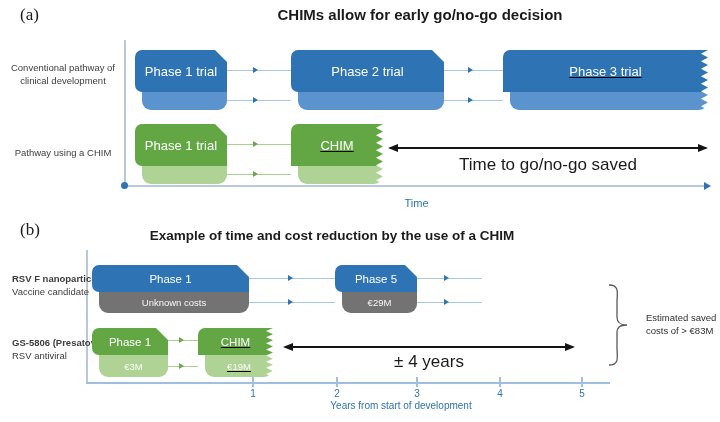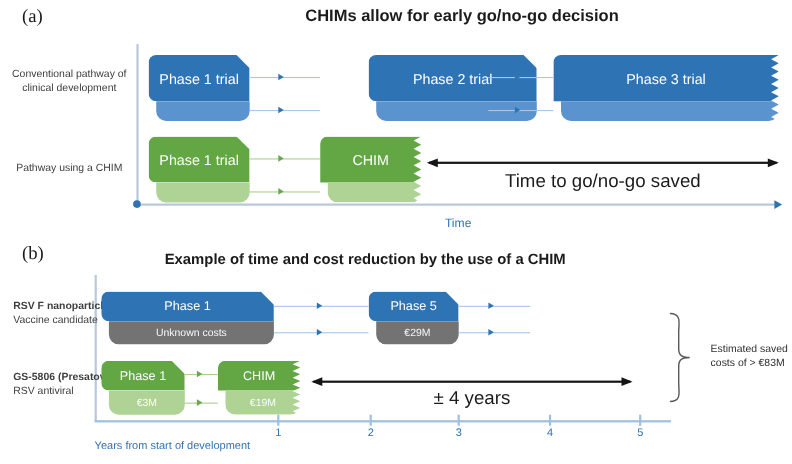--- a/index.html
+++ b/index.html
@@ -27,21 +27,21 @@
   .blue .dark{background:#2e74b5;}
   .blue .band{background:#5b93ce;}
   .blueb .dark{background:#2e74b5;}
   .blueb .band{background:#737373;}
   .green .dark{background:#62a744;}
   .green .band{background:#aed394;}
   .box.zig{clip-path:polygon(0 0, 100% 0, calc(100% - 7px) 6.25%, 100% 12.5%,
     calc(100% - 7px) 18.75%, 100% 25%, calc(100% - 7px) 31.25%, 100% 37.5%,
     calc(100% - 7px) 43.75%, 100% 50%, calc(100% - 7px) 56.25%, 100% 62.5%,
     calc(100% - 7px) 68.75%, 100% 75%, calc(100% - 7px) 81.25%, 100% 87.5%,
-    calc(100% - 7px) 93.75%, 100% 100%, 0 100%);}
+    calc(100% - 7px) 93.75%, 100% 100%, 0 100%);text-decoration:underline;}
   .lbl-a{font-size:13px;}
   .lbl-b{font-size:11.5px;}
   
   .conn{height:1px;background:#a9c7e7;}
   .conn.g{background:#a9d08e;}
   .tri{width:0;height:0;border-top:3px solid transparent;border-bottom:3px solid transparent;}
   .tri.blue-tri{border-left:5px solid #2e74b5;}
   .tri.green-tri{border-left:5px solid #6aa84f;}
   
   .blk{height:2px;background:#151515;}
@@ -73,21 +73,21 @@
     <div>clinical development</div>
   </div>
 
   <div class="abs axis-text" style="left:124px;top:197px;width:585px;text-align:center;font-size:11px;">Time</div>
   <div class="abs side-label" style="left:6px;top:147px;width:114px;">Pathway using a CHIM</div>
 
   <div class="abs box blue" style="left:135px;top:50px;width:92px;">
     <div class="dark lbl-a" style="height:42px;">Phase 1 trial</div>
     <div class="band" style="height:18px;"></div>
   </div>
-  <div class="abs box blue" style="left:291px;top:50px;width:153px;margin-left:44px;">
+  <div class="abs box blue" style="left:291px;top:50px;width:153px;">
     <div class="dark lbl-a" style="height:42px;">Phase 2 trial</div>
     <div class="band" style="height:18px;"></div>
   </div>
   <div class="abs box blue zig" style="left:503px;top:50px;width:205px;">
     <div class="dark lbl-a" style="height:42px;">Phase 3 trial</div>
     <div class="band" style="height:18px;"></div>
   </div>
 
   <div class="abs conn" style="left:227px;top:70px;width:64px;"></div>
   <div class="abs tri blue-tri" style="left:253px;top:67px;"></div>
@@ -125,21 +125,21 @@
   <div class="abs tick" style="left:252px;top:377px;"></div>
   <div class="abs tick" style="left:336px;top:377px;"></div>
   <div class="abs tick" style="left:416px;top:377px;"></div>
   <div class="abs tick" style="left:499px;top:377px;"></div>
   <div class="abs tick" style="left:581px;top:377px;"></div>
   <div class="abs tick-label axis-text" style="left:243px;top:388px;">1</div>
   <div class="abs tick-label axis-text" style="left:327px;top:388px;">2</div>
   <div class="abs tick-label axis-text" style="left:407px;top:388px;">3</div>
   <div class="abs tick-label axis-text" style="left:490px;top:388px;">4</div>
   <div class="abs tick-label axis-text" style="left:572px;top:388px;">5</div>
-  <div class="abs axis-text" style="left:86px;top:400px;width:630px;font-size:10px;">Years from start of development</div>
+  <div class="abs axis-text" style="left:86px;top:400px;width:630px;text-align:center;font-size:10px;">Years from start of development</div>
 
   <div class="abs side-label-b" style="left:12px;top:272px;width:100px;">
     <div class="bold">RSV F nanoparticle</div>
     <div>Vaccine candidate</div>
   </div>
   <div class="abs side-label-b" style="left:12px;top:336px;width:100px;">
     <div class="bold">GS-5806 (Presatovir)</div>
     <div>RSV antiviral</div>
   </div>
 

